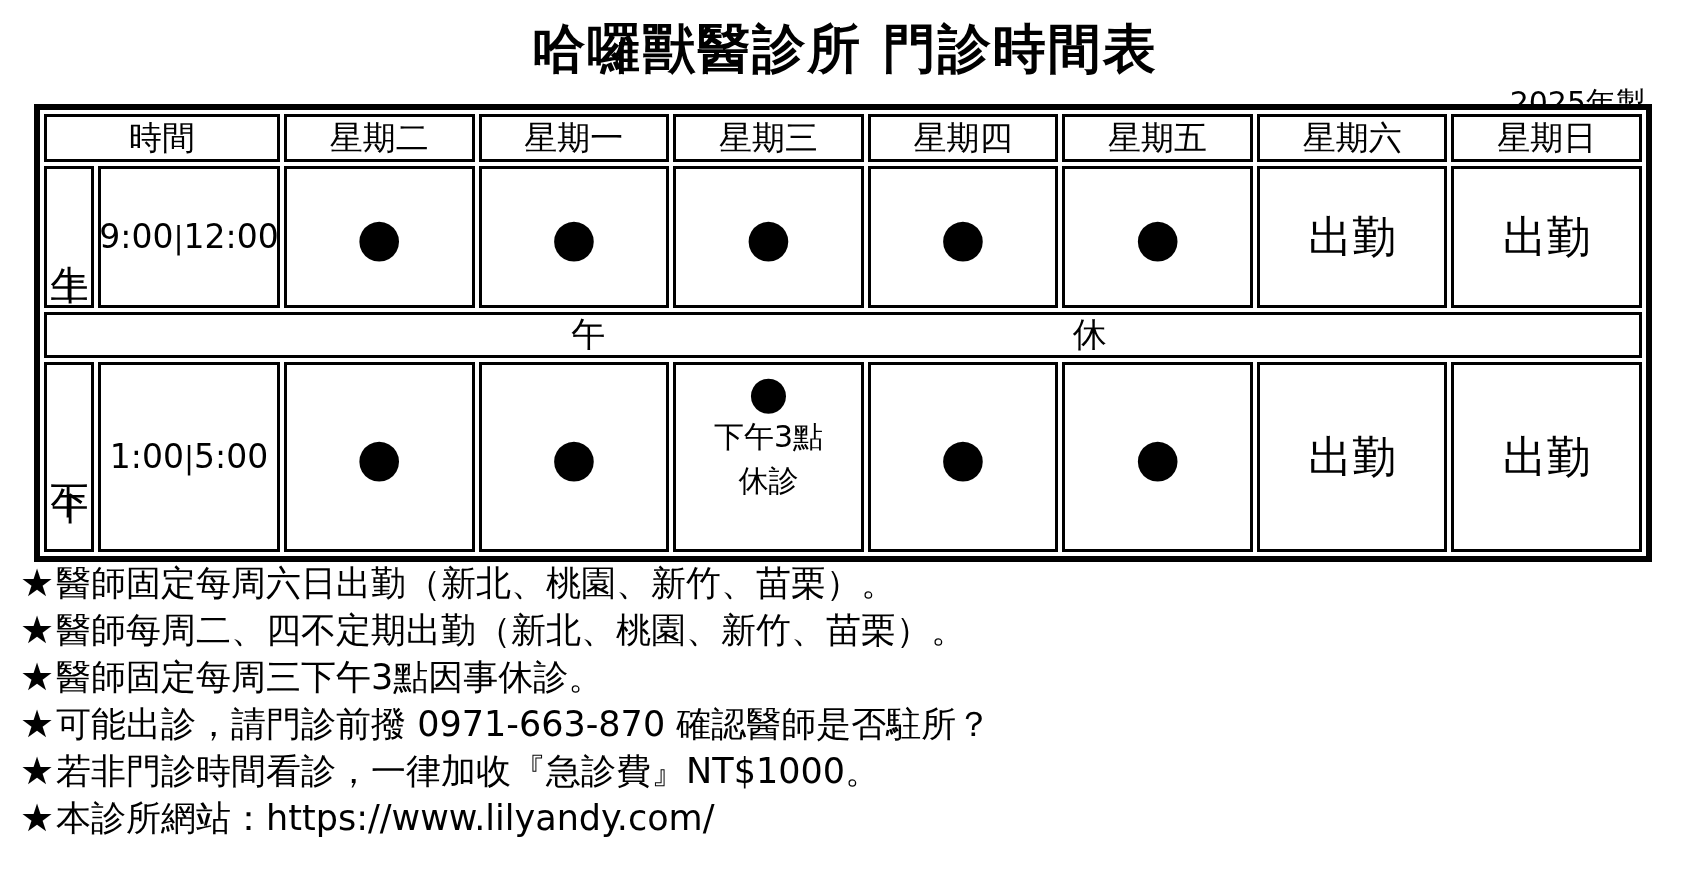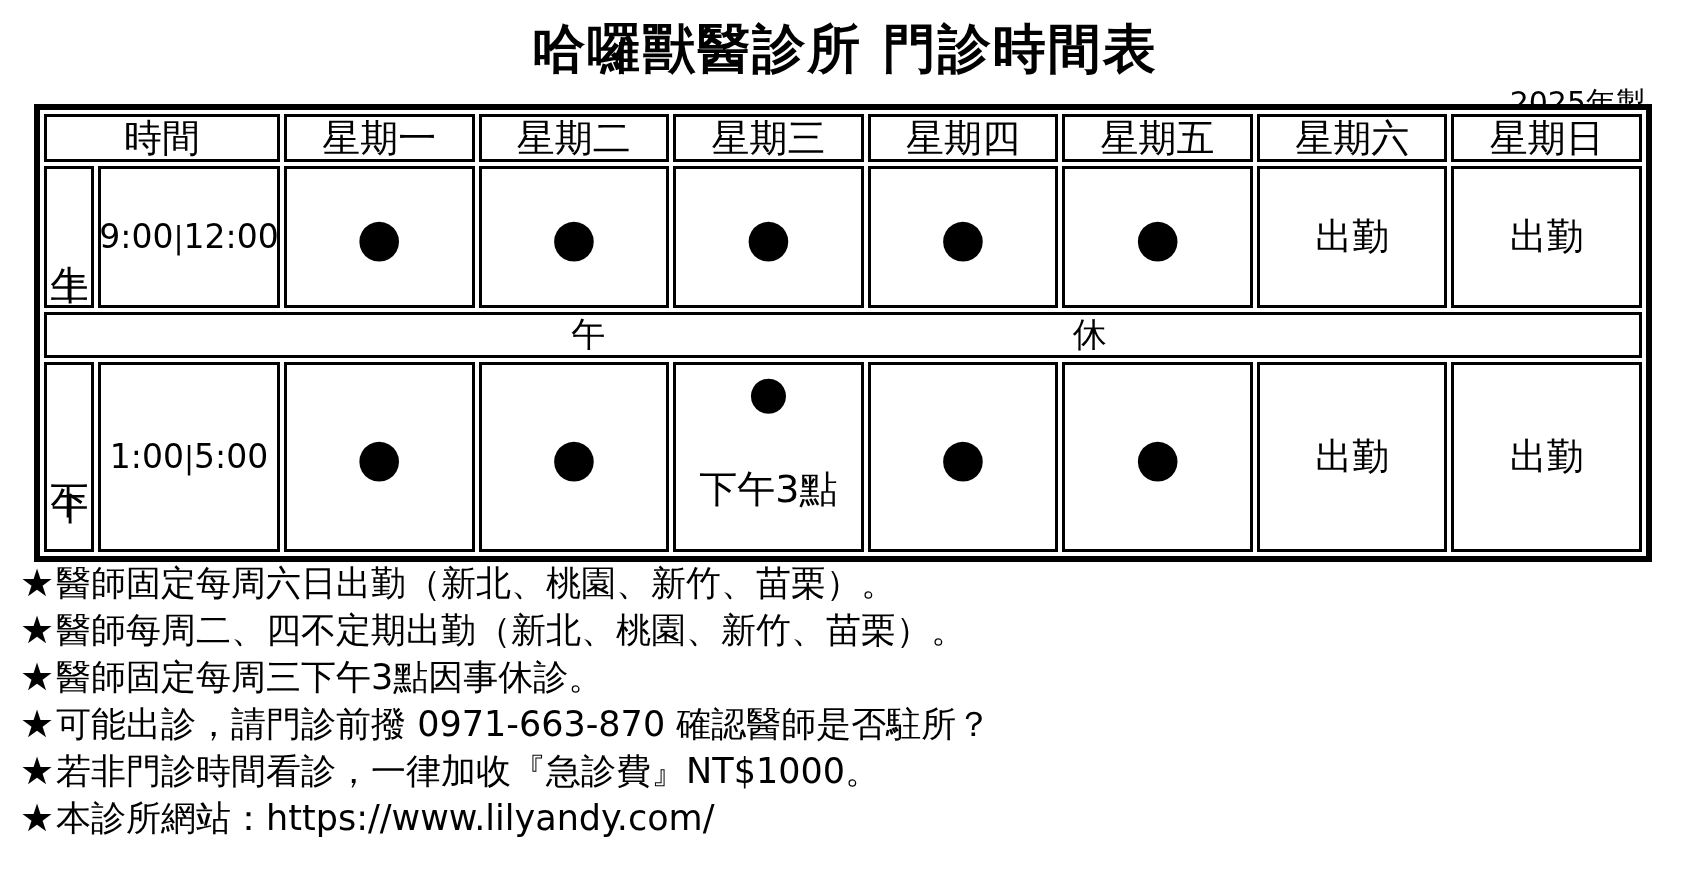--- a/index.html
+++ b/index.html
@@ -45,46 +45,46 @@
   }
   .cell {
     border: 3px solid #000;
     background: #fff;
     display: flex;
     align-items: center;
     justify-content: center;
     box-sizing: border-box;
     overflow: hidden;
   }
-  .hdr { font-size: 38px; }
+  .hdr { font-size: 33px; }
   .hdr-time { grid-column: 1 / 3; }
   .period-cell {
     font-size: 38px;
     writing-mode: vertical-rl;
     text-orientation: upright;
     letter-spacing: 2px;
   }
   .time-cell { flex-direction: row; font-size: 33px; line-height: 1.42; }
   .time-sep { font-size: 30px; line-height: 1.1; }
   .dot-cell { font-size: 52px; line-height: 1; }
-  .attend-cell { font-size: 37px; }
+  .attend-cell { font-size: 44px; }
   .lunch-cell {
     grid-column: 1 / -1;
     position: relative;
     font-size: 34px;
   }
   .lunch-left  { position: absolute; left: 34%;   top: 50%; transform: translate(-50%, -50%); }
   .lunch-right { position: absolute; left: 65.5%; top: 50%; transform: translate(-50%, -50%); }
   .wed-cell {
     flex-direction: column;
     justify-content: flex-start;
     padding-top: 4px;
   }
   .wed-dot { font-size: 46px; line-height: 1.0; }
-  .wed-note { font-size: 38px; line-height: 1.45; text-align: center; margin-top: 47px; }
+  .wed-note { font-size: 30px; line-height: 1.45; text-align: center; }
 
   .notes {
     position: absolute;
     top: 560px; left: 20px;
     width: 1650px;
   }
   .note-line {
     font-size: 35px;
     line-height: 47px;
     white-space: pre;
@@ -97,22 +97,22 @@
 <body>
 
 <div class="page">
 
   <div class="title">哈囉獸醫診所 門診時間表</div>
   <div class="year-label">2025年製</div>
 
   <div class="clinic-table">
 
     <div class="cell hdr hdr-time">時間</div>
+    <div class="cell hdr">星期二</div>
     <div class="cell hdr">星期一</div>
-    <div class="cell hdr">星期二</div>
     <div class="cell hdr">星期三</div>
     <div class="cell hdr">星期四</div>
     <div class="cell hdr">星期五</div>
     <div class="cell hdr">星期六</div>
     <div class="cell hdr">星期日</div>
 
     <div class="cell period-cell">上午</div>
     <div class="cell time-cell">
       <span>9:00</span>
       <span class="time-sep">|</span>

